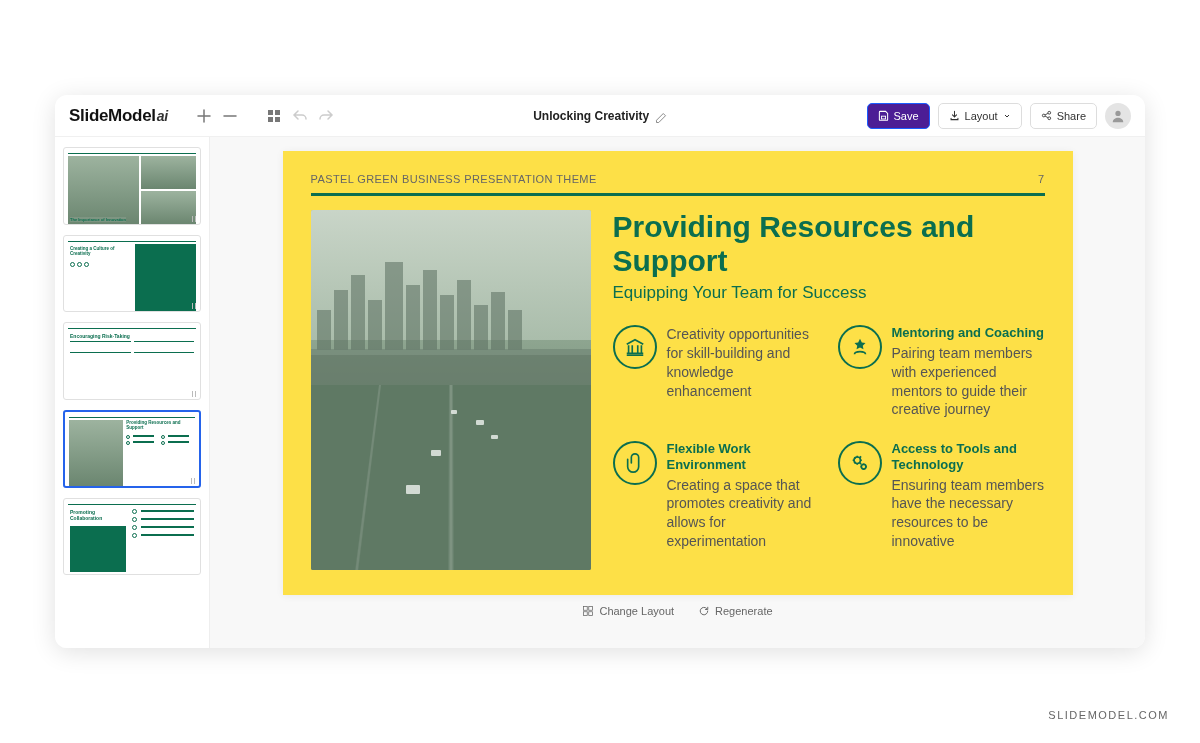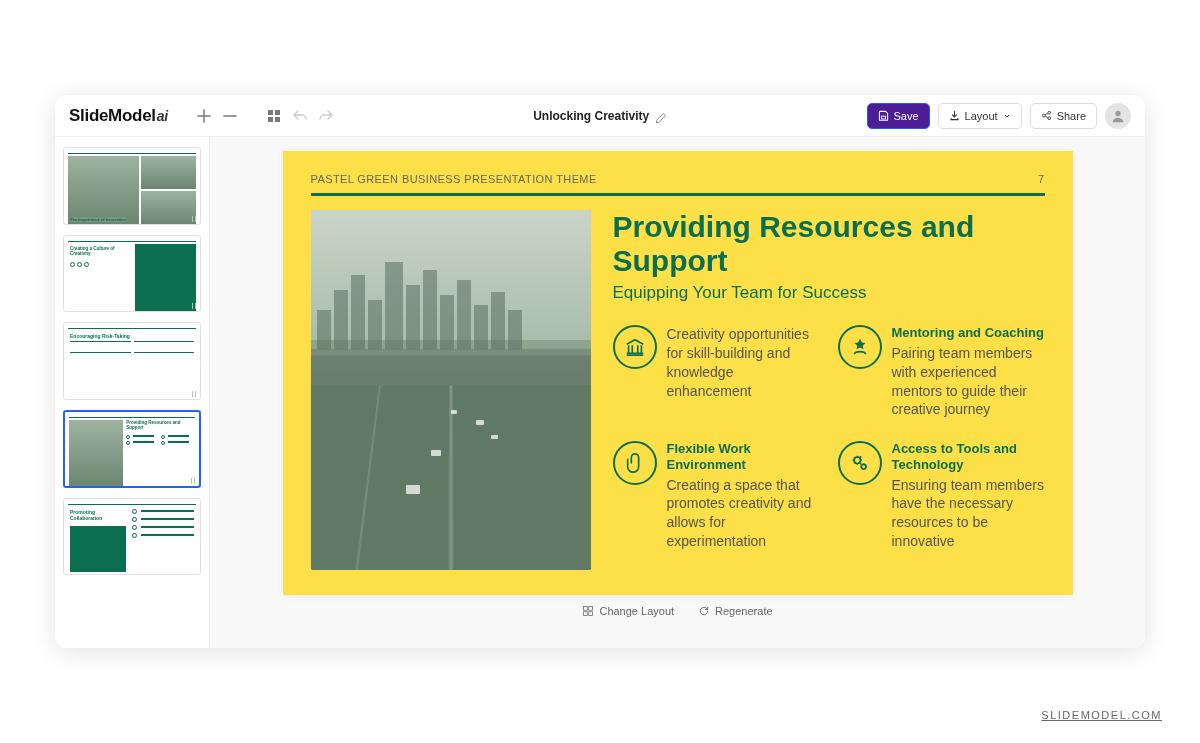--- a/index.html
+++ b/index.html
@@ -53,21 +53,21 @@
 .grid2x2 { display: grid; grid-template-columns: 1fr 1fr; gap: 22px 18px; }
 .feature { display: flex; gap: 10px; }
 .ficon { width: 44px; height: 44px; border: 2px solid #0b6e4f; border-radius: 50%; flex-shrink: 0; display: flex; align-items: center; justify-content: center; }
 .ficon svg { width: 22px; height: 22px; stroke: #0b6e4f; fill: none; stroke-width: 1.8; }
 .ftext { flex: 1; }
 .ftitle { font-size: 13px; font-weight: 700; color: #0b6e4f; margin-bottom: 3px; line-height: 1.2; }
 .fdesc { font-size: 14px; color: #555; line-height: 1.35; }
 
 .action-bar { margin-top: 10px; display: flex; gap: 24px; font-size: 11px; color: #666; }
 .action-bar .ab { display: inline-flex; align-items: center; gap: 5px; cursor: pointer; }
-.watermark { position: absolute; bottom: 22px; right: 38px; font-size: 11px; letter-spacing: 1.5px; color: #666; text-decoration: underline; }
+.watermark { position: absolute; bottom: 22px; right: 31px; font-size: 11px; letter-spacing: 1.5px; color: #666; }
 
 
 .th-split { display: flex; gap: 2px; height: 100%; }
 .th-img { flex: 1; background: linear-gradient(180deg,#9db39f,#6b8670); }
 .th-box { flex: 1; background: #0b6e4f; }
 .th-col { flex: 1; display: flex; flex-direction: column; gap: 2px; }
 .th-grid { display: grid; grid-template-columns: 1fr 1fr; gap: 3px; margin-top: 2px; }
 .th-cell { height: 8px; }
 .th-circ { width: 5px; height: 5px; border: 1px solid #0b6e4f; border-radius: 50%; display: inline-block; margin-right: 2px; vertical-align: middle; }
 </style>

